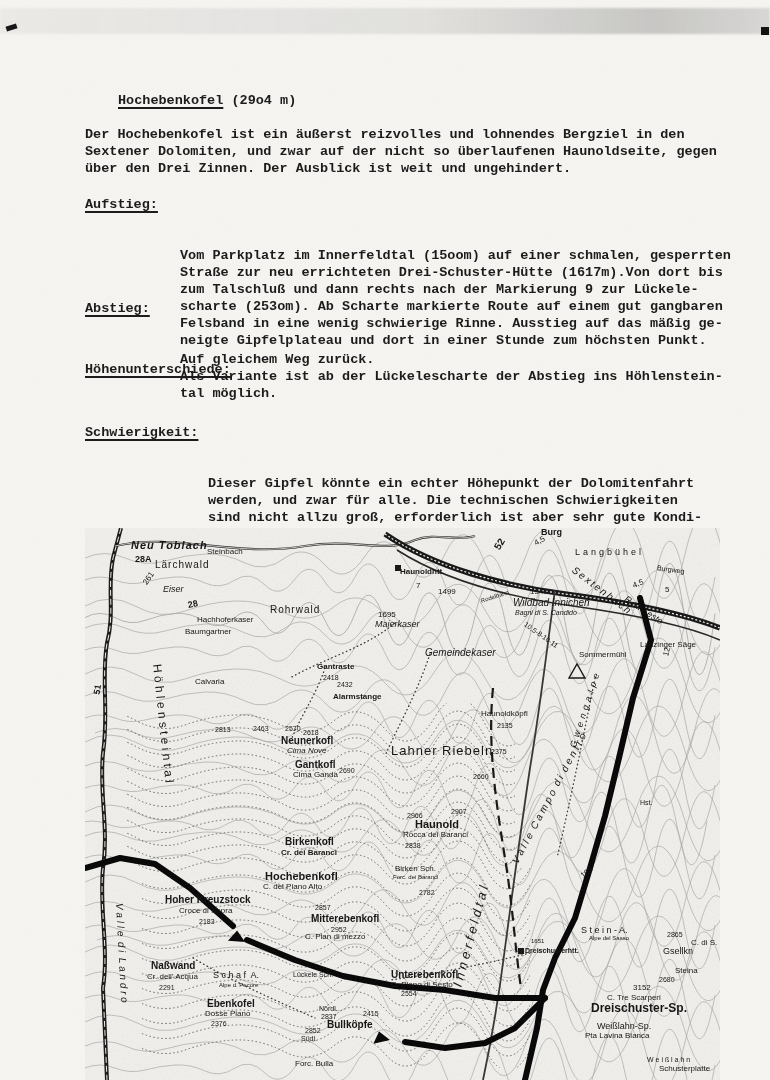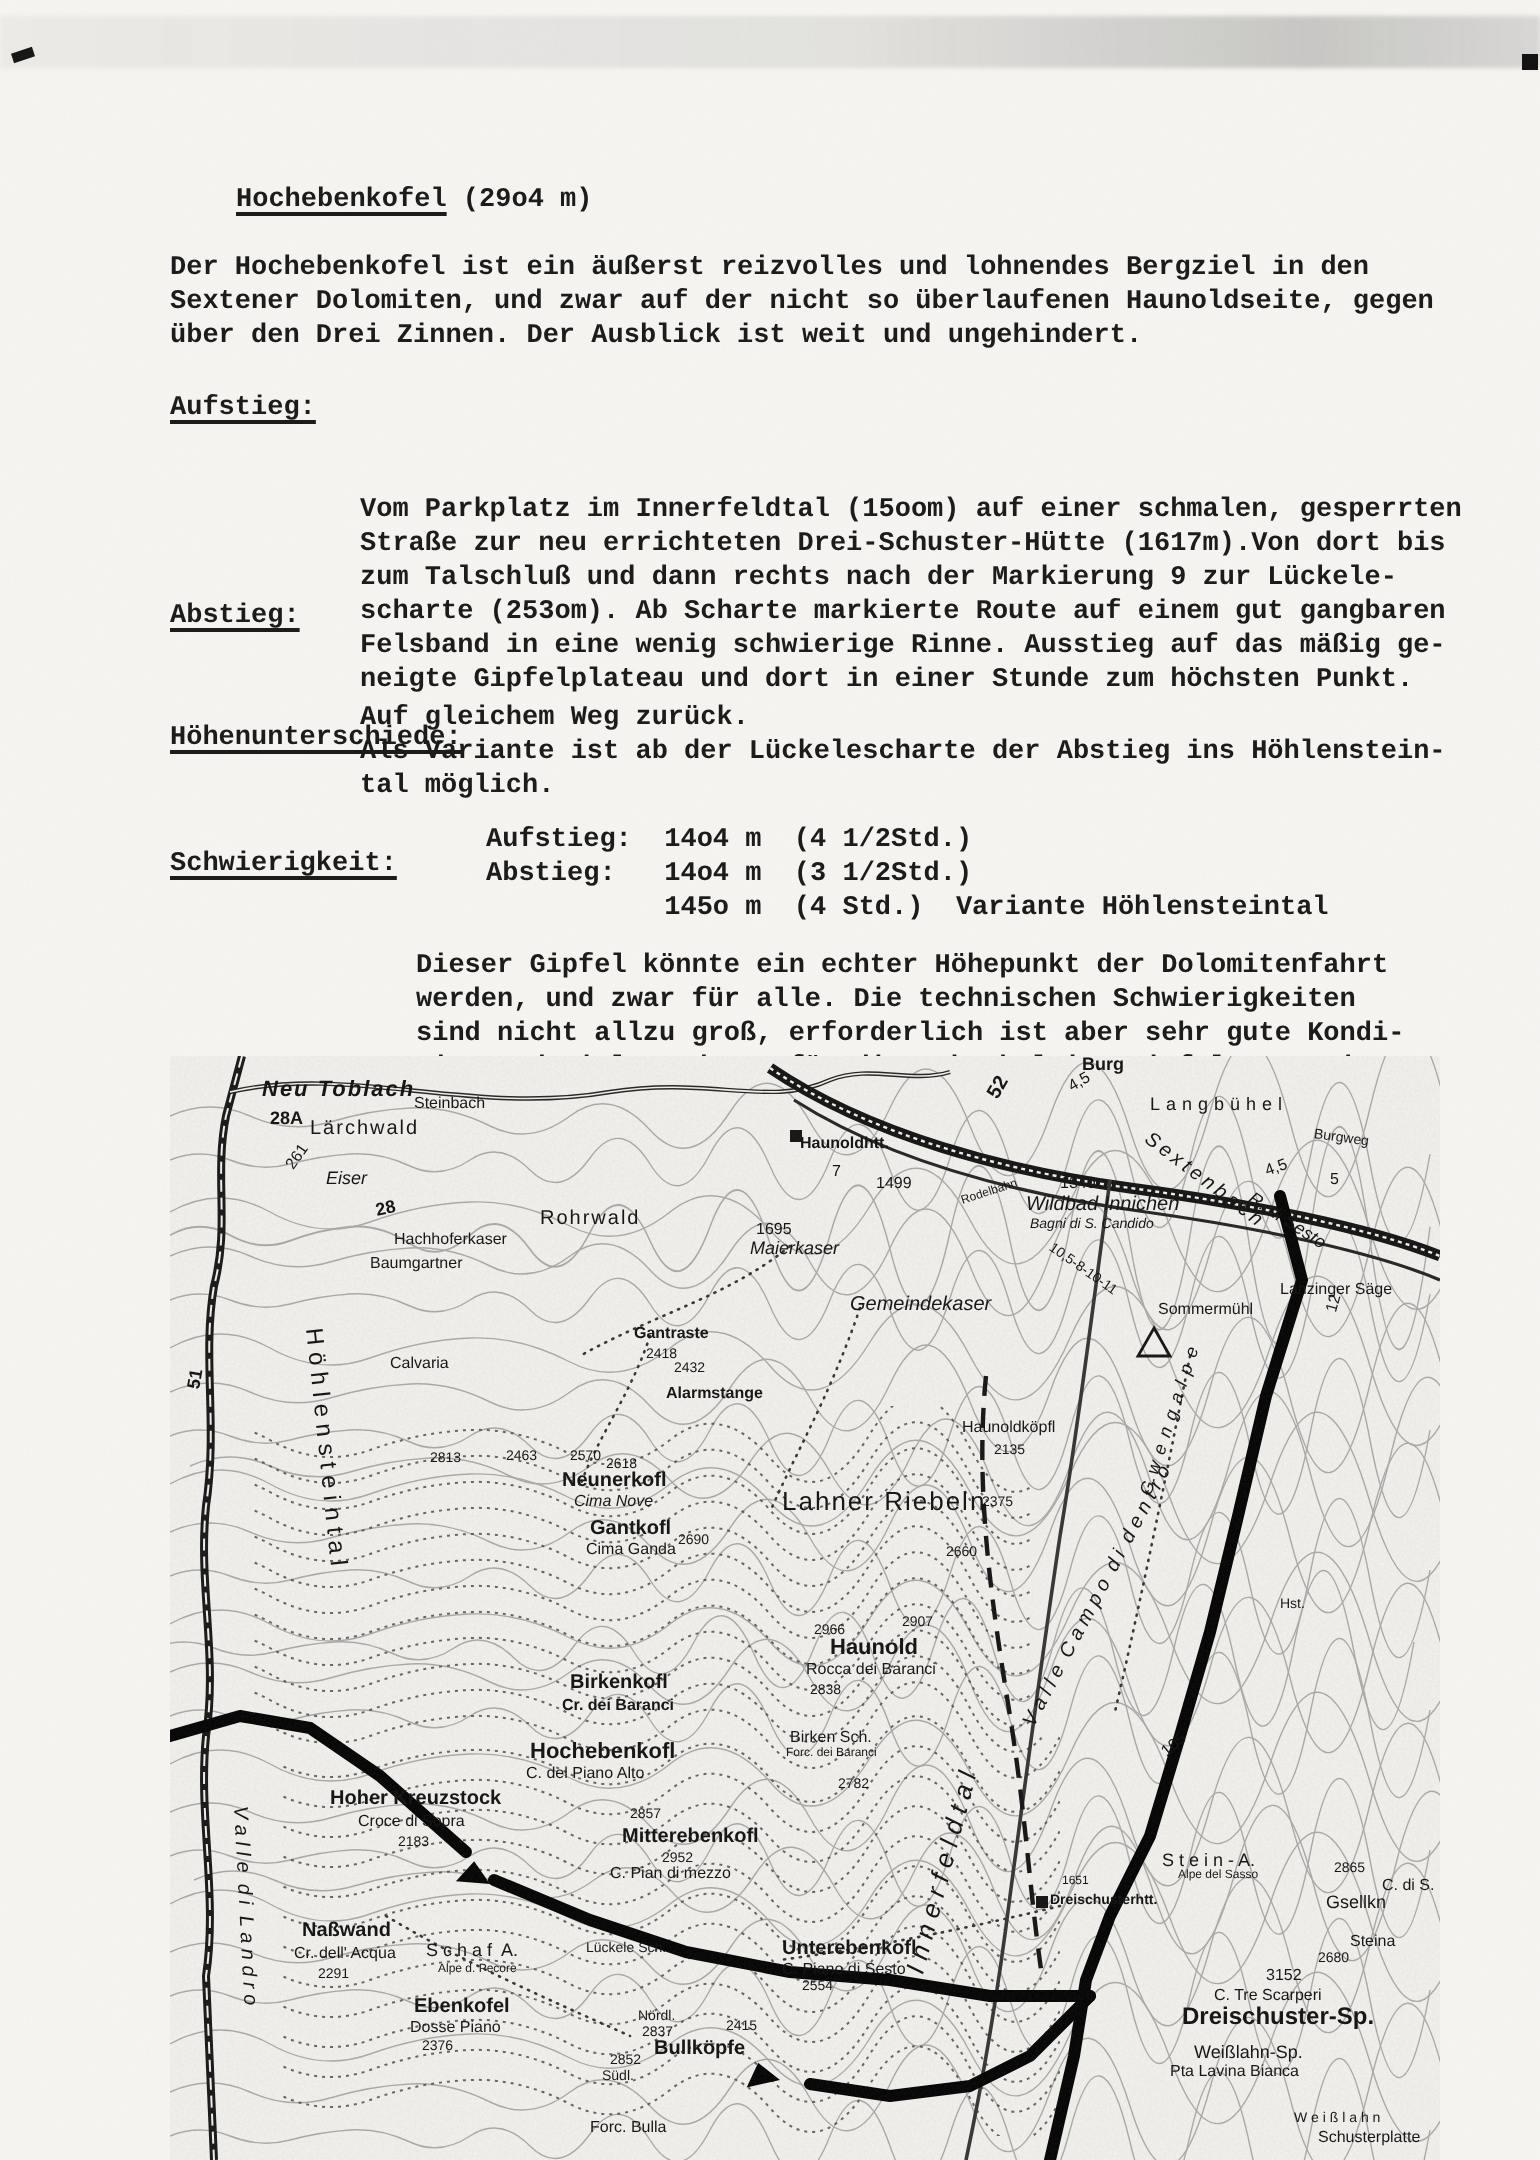--- a/index.html
+++ b/index.html
@@ -63,23 +63,20 @@
 
 <div id="sec-abstieg" class="sec tw">
   <span class="lab">Abstieg:</span>
   <span class="body">Auf gleichem Weg zurück.
 Als Variante ist ab der Lückelescharte der Abstieg ins Höhlenstein-
 tal möglich.</span>
 </div>
 
 <div id="sec-hoehen" class="sec tw">
   <span class="lab">Höhenunterschiede:</span>
-  <span class="body">Aufstieg:  14o4 m  (4 1/2Std.)
-Abstieg:   14o4 m  (3 1/2Std.)
-           145o m  (4 Std.)  Variante Höhlensteintal</span>
 </div>
 
 <div id="sec-schwierigkeit" class="sec tw">
   <span class="lab">Schwierigkeit:</span>
   <span class="body">Dieser Gipfel könnte ein echter Höhepunkt der Dolomitenfahrt
 werden, und zwar für alle. Die technischen Schwierigkeiten
 sind nicht allzu groß, erforderlich ist aber sehr gute Kondi-
 tion und viel Ausdauer für diese hochalpine Gipfeltour. Sie
 ist wegen ihrer Länge und wegen der erreichten Höhen nur bei
 sehr gutem Wetter möglich.</span>

